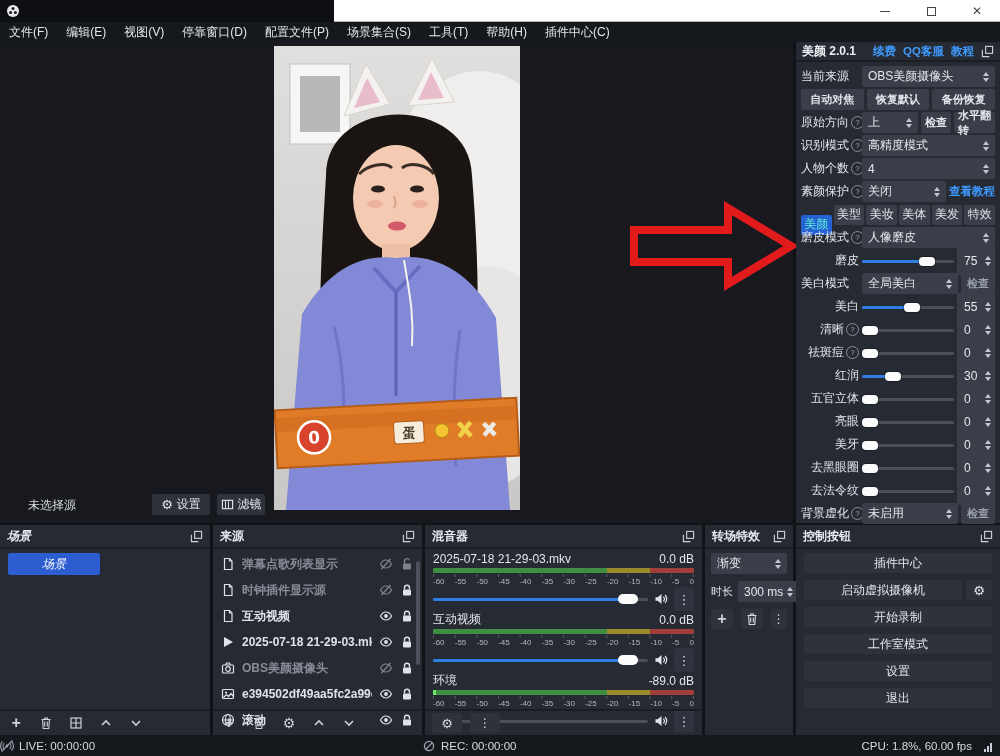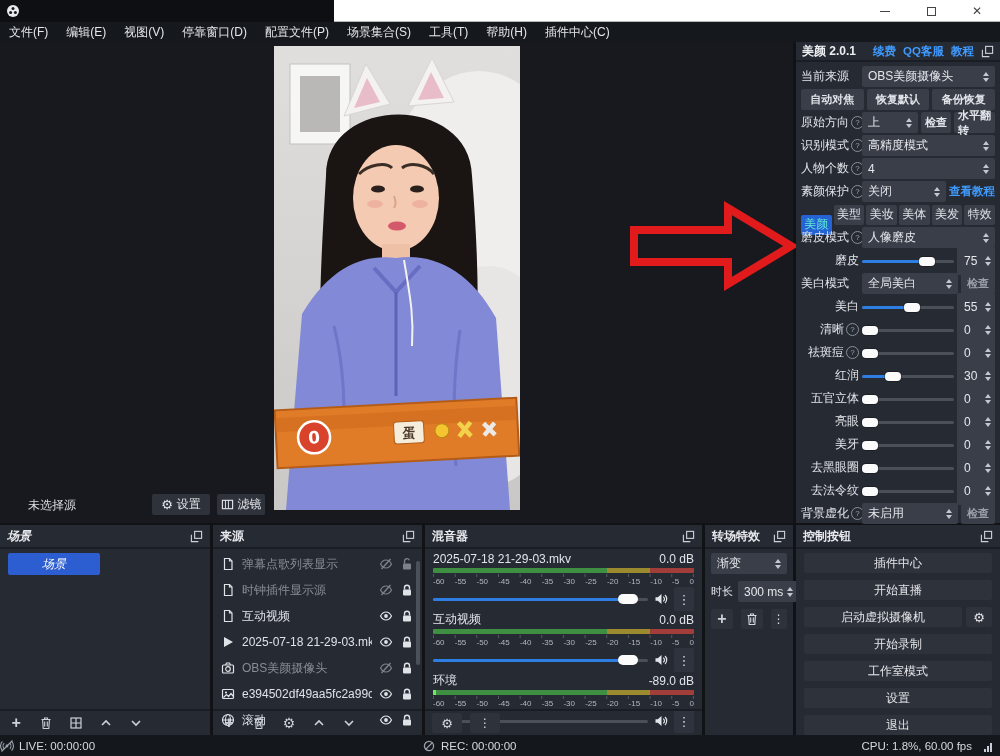--- a/index.html
+++ b/index.html
@@ -641,21 +641,21 @@
     </div>
   </div>
 
   <div class="dock" id="dock-sources">
     <div class="dock-header">
       <span>来源</span>
       <svg class="ic14" style="color:#cdd1d8">
           <use href="#i-pop"></use>
         </svg>
     </div>
-    <div style="padding-top:2px;">
+    <div style="padding-top:2px;font-weight:bold;">
       <div class="src-row dim">
         <svg class="ic type-ic" style="color:#dfe2e7">
             <use href="#i-doc"></use>
           </svg>
         <span class="nm">弹幕点歌列表显示</span>
         <svg class="ic dim-ic">
             <use href="#i-eyeoff"></use>
           </svg>
         <svg class="ic dim-ic">
             <use href="#i-lockopen"></use>
@@ -934,21 +934,20 @@
 
   <div class="dock" id="dock-controls">
     <div class="dock-header">
       <span>控制按钮</span>
       <svg class="ic14" style="color:#cdd1d8">
           <use href="#i-pop"></use>
         </svg>
     </div>
     <div class="ctl-body">
       <div class="ctl-btn">插件中心</div>
-      <div class="ctl-btn">开始直播</div>
       <div class="ctl-row">
         <div class="ctl-btn">启动虚拟摄像机</div>
         <div class="gear-sub">
             <span style="font-size:13px;line-height:1;">⚙</span>
           </div>
       </div>
       <div class="ctl-btn">开始录制</div>
       <div class="ctl-btn">工作室模式</div>
       <div class="ctl-btn">设置</div>
       <div class="ctl-btn">退出</div>

